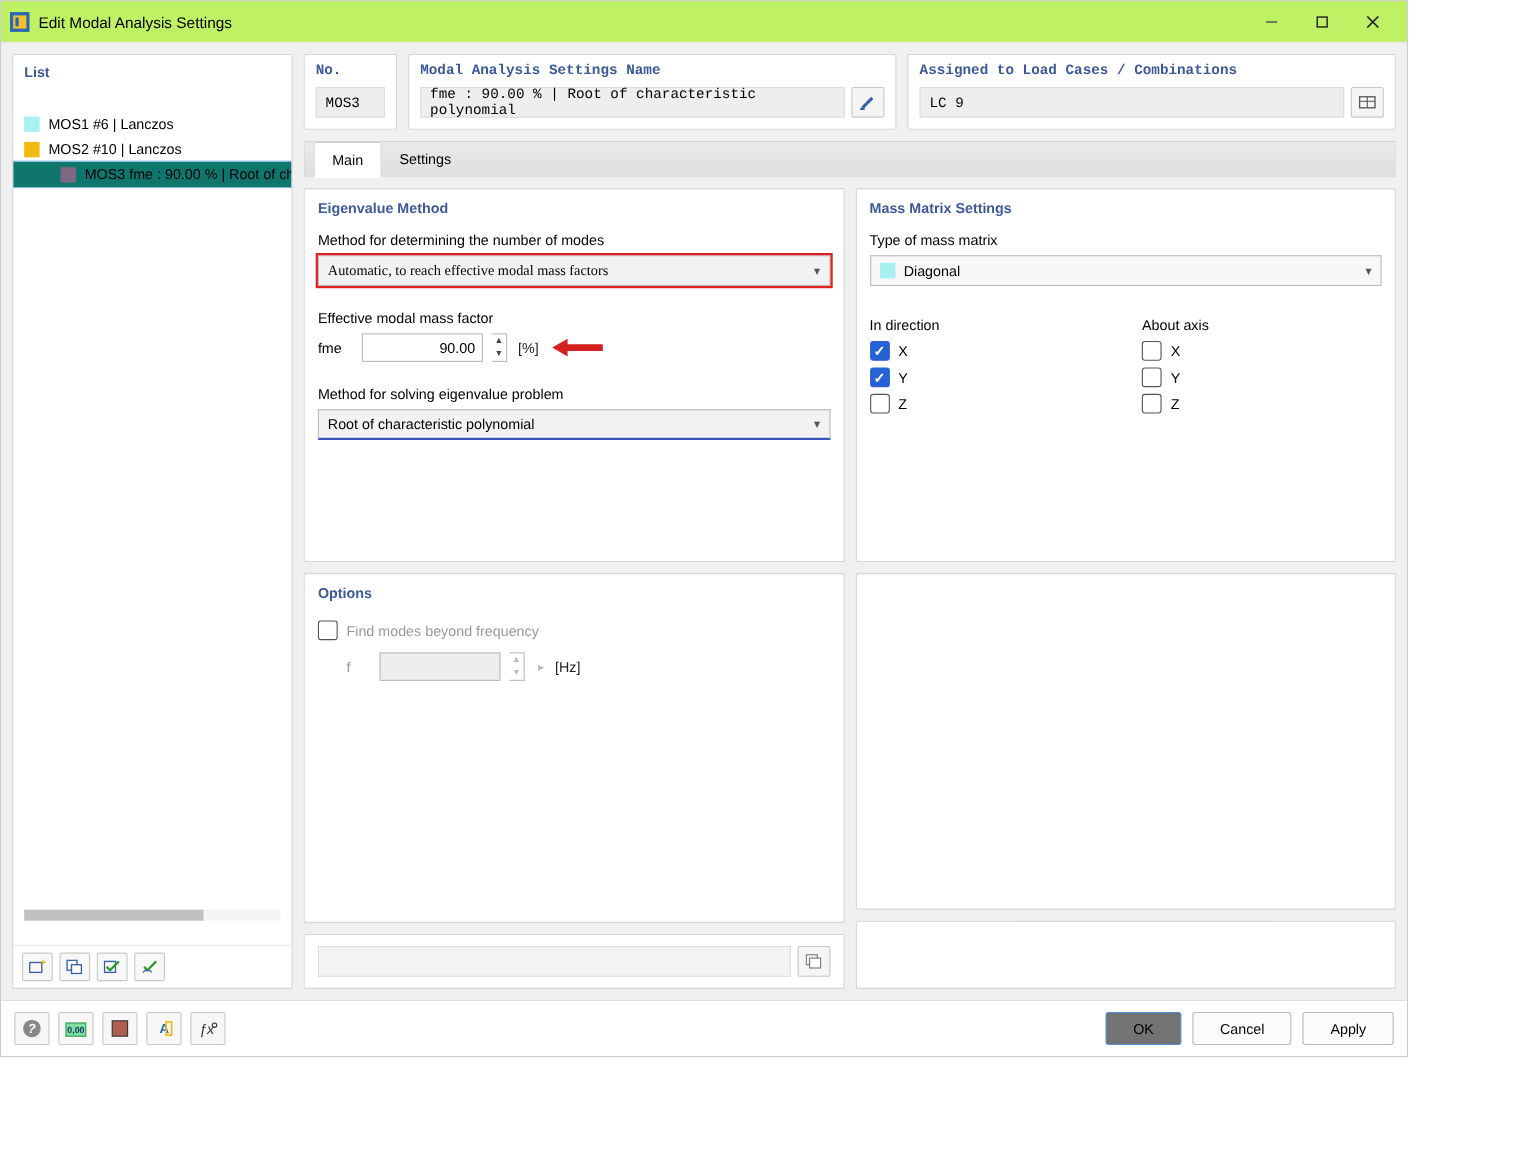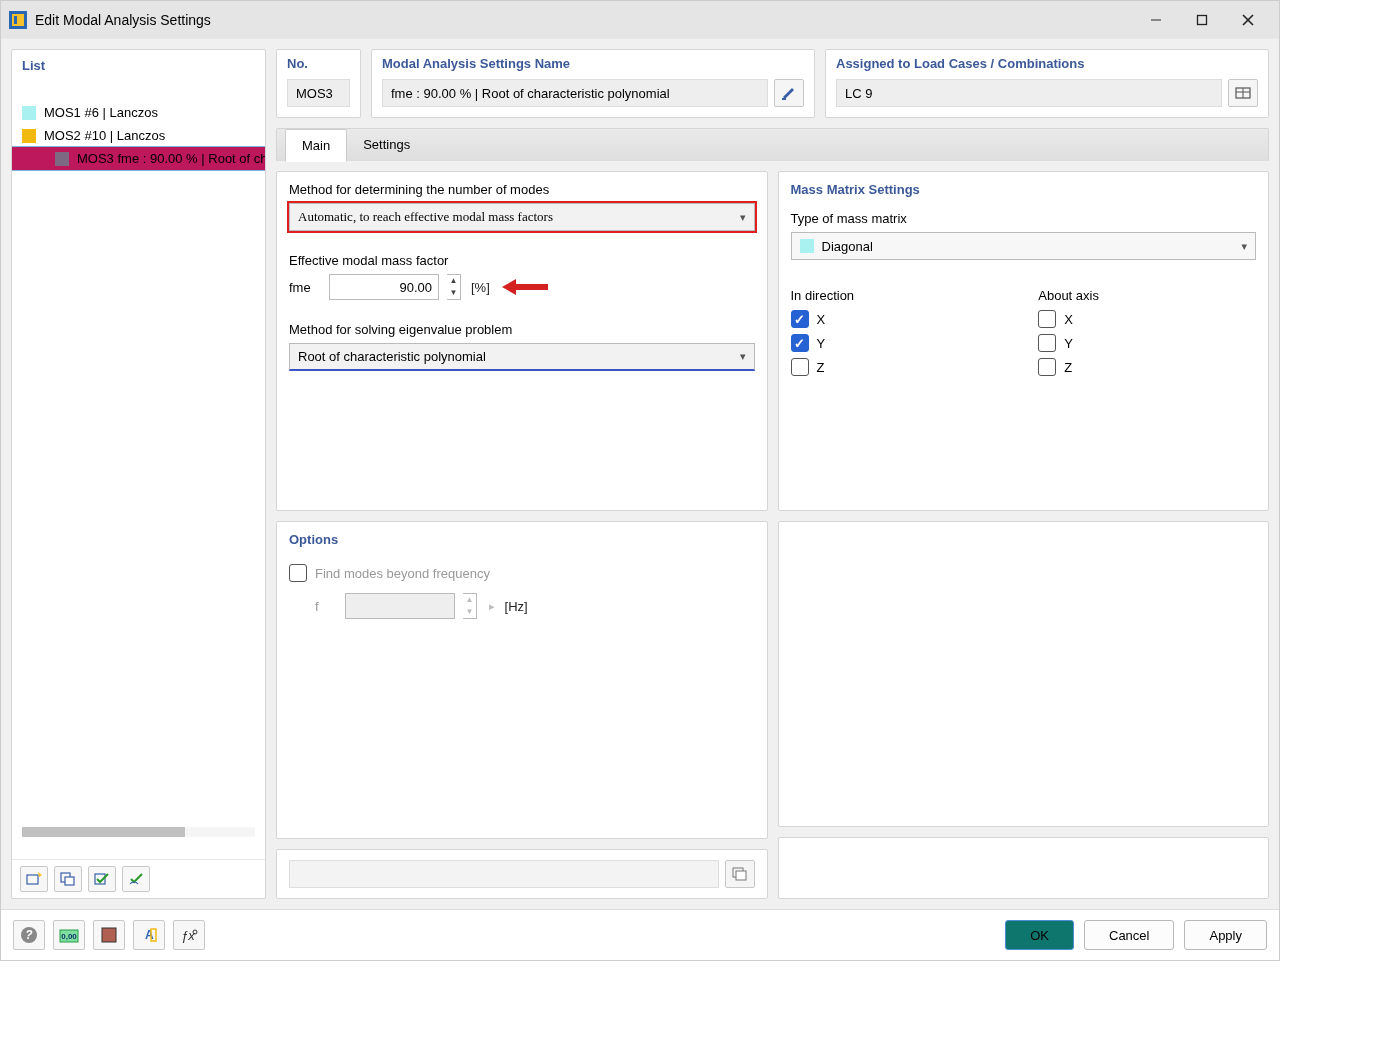--- a/index.html
+++ b/index.html
@@ -13,21 +13,21 @@
   overflow: hidden;
   border: 1px solid #ccc;
   display: flex;
   flex-direction: column;
 }
 .titlebar {
   height: 38px;
   display: flex;
   align-items: center;
   padding: 0 8px;
-  background: #e5e5e5;
+  background: #bef264;
   border-bottom: 1px solid #e8e8e8;
 }
 .titlebar .app-icon { width: 18px; height: 18px; margin-right: 8px; }
 .titlebar .title { flex: 1; font-size: 14px; }
 .titlebar .win-btns { display: flex; gap: 0; }
 .titlebar .win-btn { width: 46px; height: 30px; display: flex; align-items: center; justify-content: center; }
 .main-layout {
   flex: 1;
   display: grid;
   grid-template-columns: 255px 1fr;
@@ -60,21 +60,21 @@
 .list-item {
   display: flex;
   align-items: center;
   gap: 8px;
   padding: 4px 10px;
   font-size: 13px;
   white-space: nowrap;
   cursor: default;
 }
 .list-item.selected {
-  background: #be185d;
+  background: #0f766e;
   outline: 1px solid #7bb7e0;
   padding-left: 43px;
 }
 .swatch { width: 14px; height: 14px; flex-shrink: 0; }
 .left-scrollbar {
   height: 10px;
   background: #f5f5f5;
   margin: 6px 10px 2px 10px;
   position: relative;
 }
@@ -98,20 +98,21 @@
 .right-area {
   display: flex;
   flex-direction: column;
   gap: 10px;
   overflow: hidden;
 }
 .top-row {
   display: grid;
   grid-template-columns: 85px 1fr 1fr;
   gap: 10px;
+  font-family: Liberation Mono, monospace;
 }
 .top-cell {
   background: #fff;
   border: 1px solid #d5d5d5;
   border-radius: 2px;
   padding: 6px 10px 10px 10px;
 }
 .top-cell .label {
   font-weight: 600;
   color: #3b5998;
@@ -218,21 +219,21 @@
 }
 .btn {
   height: 30px;
   padding: 0 24px;
   border: 1px solid #b8b8b8;
   background: #fcfcfc;
   border-radius: 3px;
   font-size: 13px;
   cursor: default;
 }
-.btn.primary { border-color:#4c8fd6; background:#0f766e; }
+.btn.primary { border-color:#4c8fd6; background:#737373; }
 .bottom-bar {
   border-top: 1px solid #ddd;
   padding: 10px 12px;
   display: flex;
   align-items: center;
   justify-content: space-between;
   background:#fff;
 }
 .bottom-left-icons { display:flex; gap:8px; }
 .bottom-right-btns { display:flex; gap:10px; }
@@ -371,20 +372,21 @@
       <div class="tab-strip">
         <div class="tab active">Main</div>
         <div class="tab">Settings</div>
       </div>
     </div>
 
     <div class="content-row">
       <div class="content-col">
 
         <div class="section" style="min-height:340px">
+          <div class="section-title">Eigenvalue Method</div>
 
           <span class="form-label">Method for determining the number of modes</span>
           <div class="select highlighted-red">
             <span>Automatic, to reach effective modal mass factors</span>
             <span class="chev">▾</span>
           </div>
 
           <div style="height:22px"></div>
           <span class="form-label">Effective modal mass factor</span>
           <div style="display:flex; align-items:center;">

